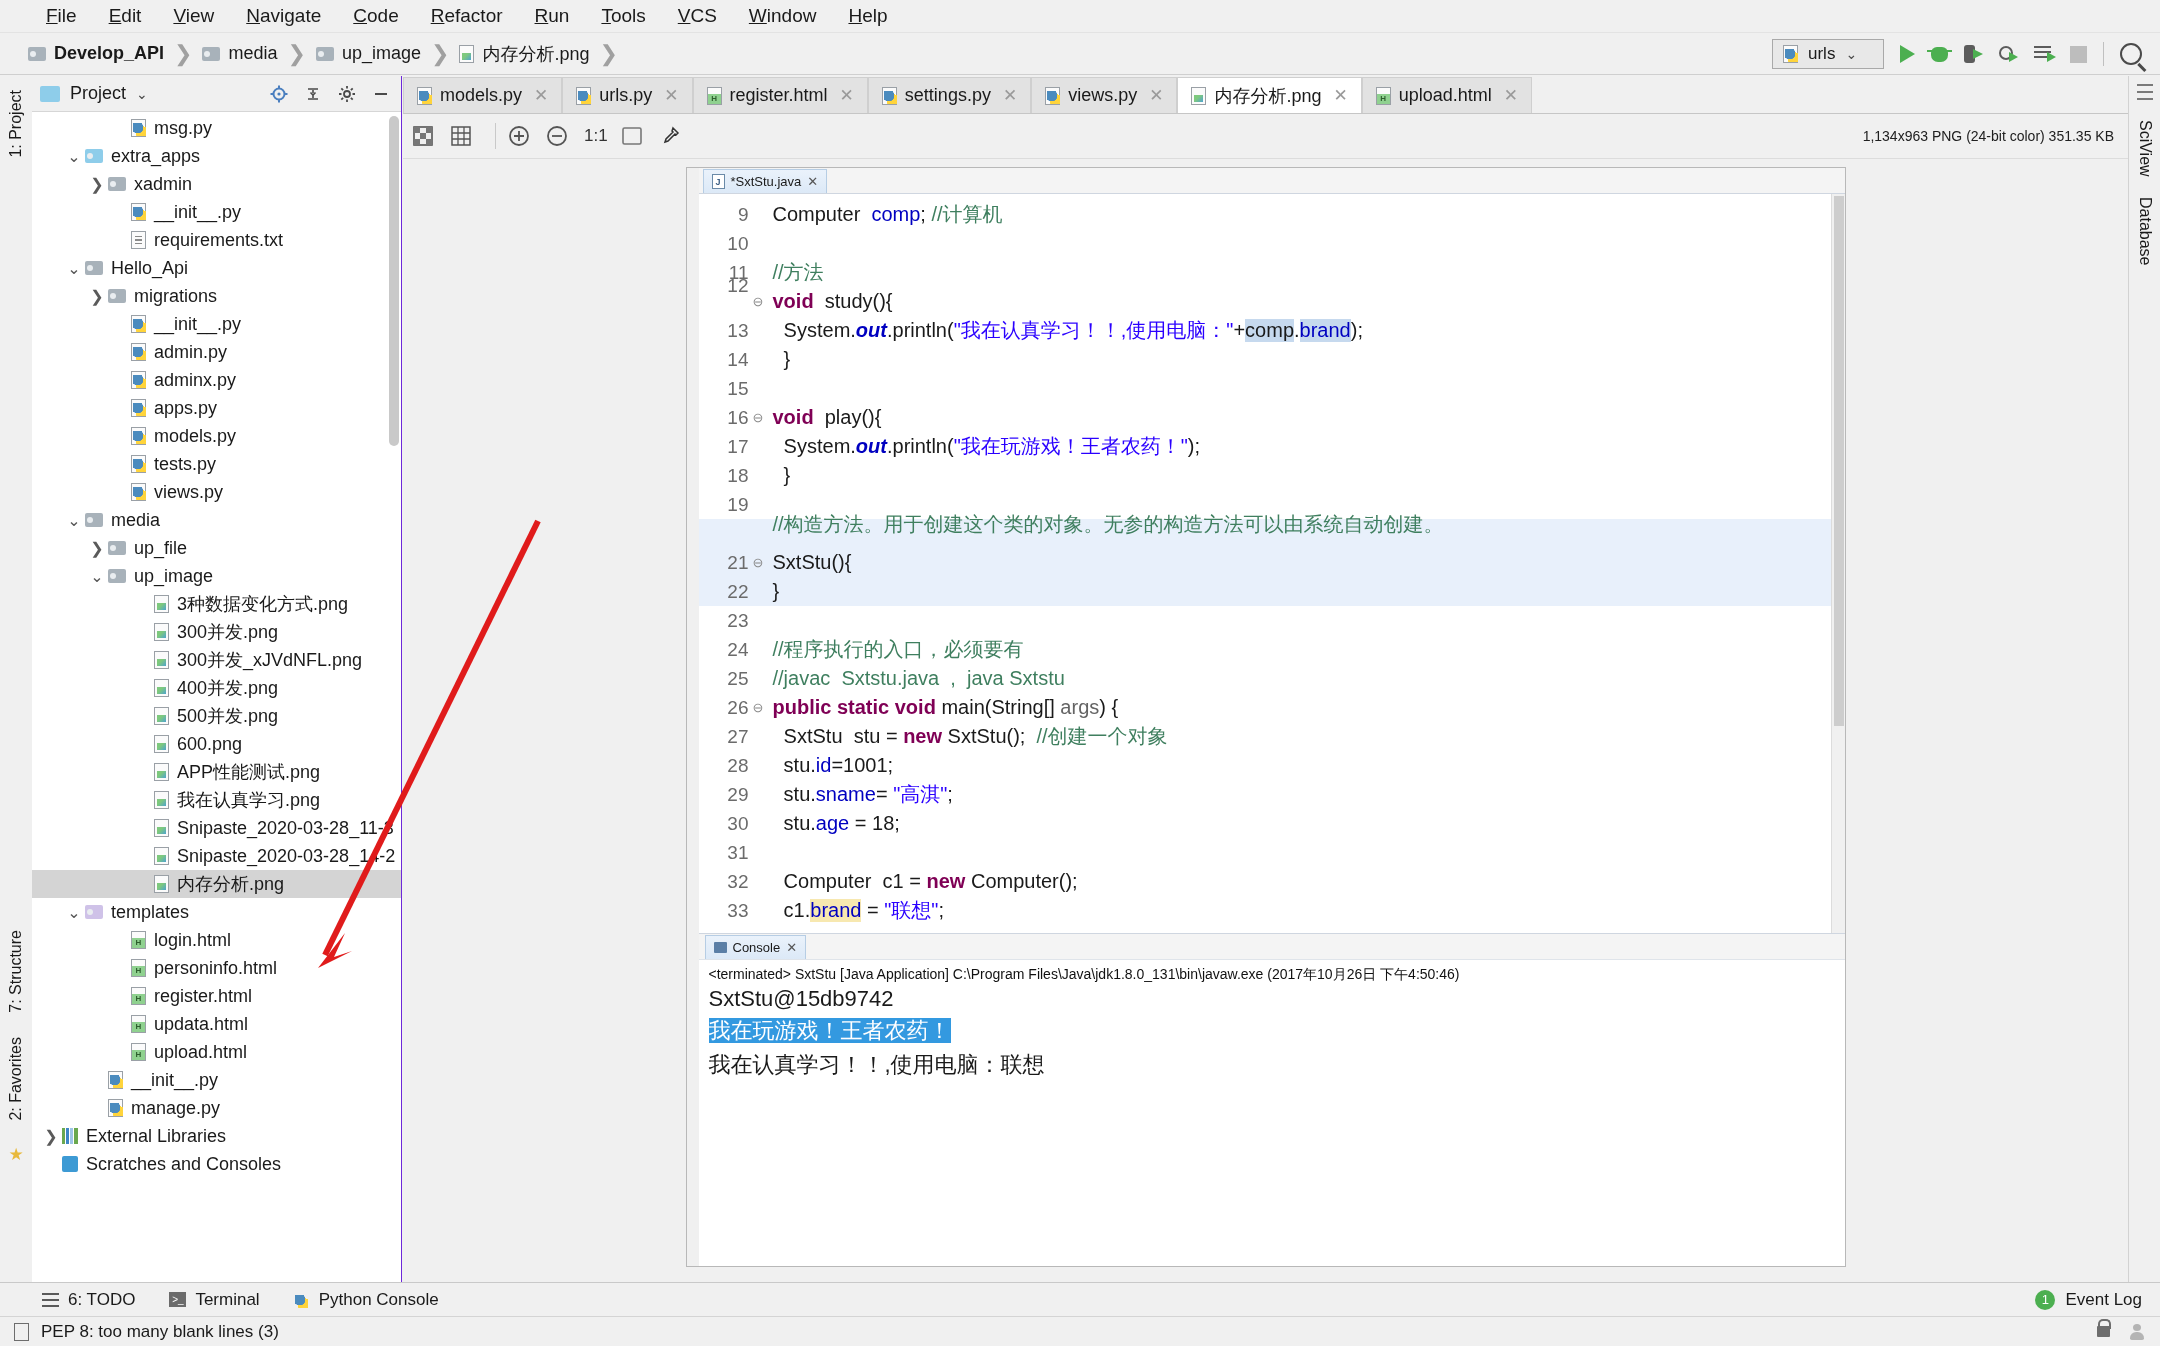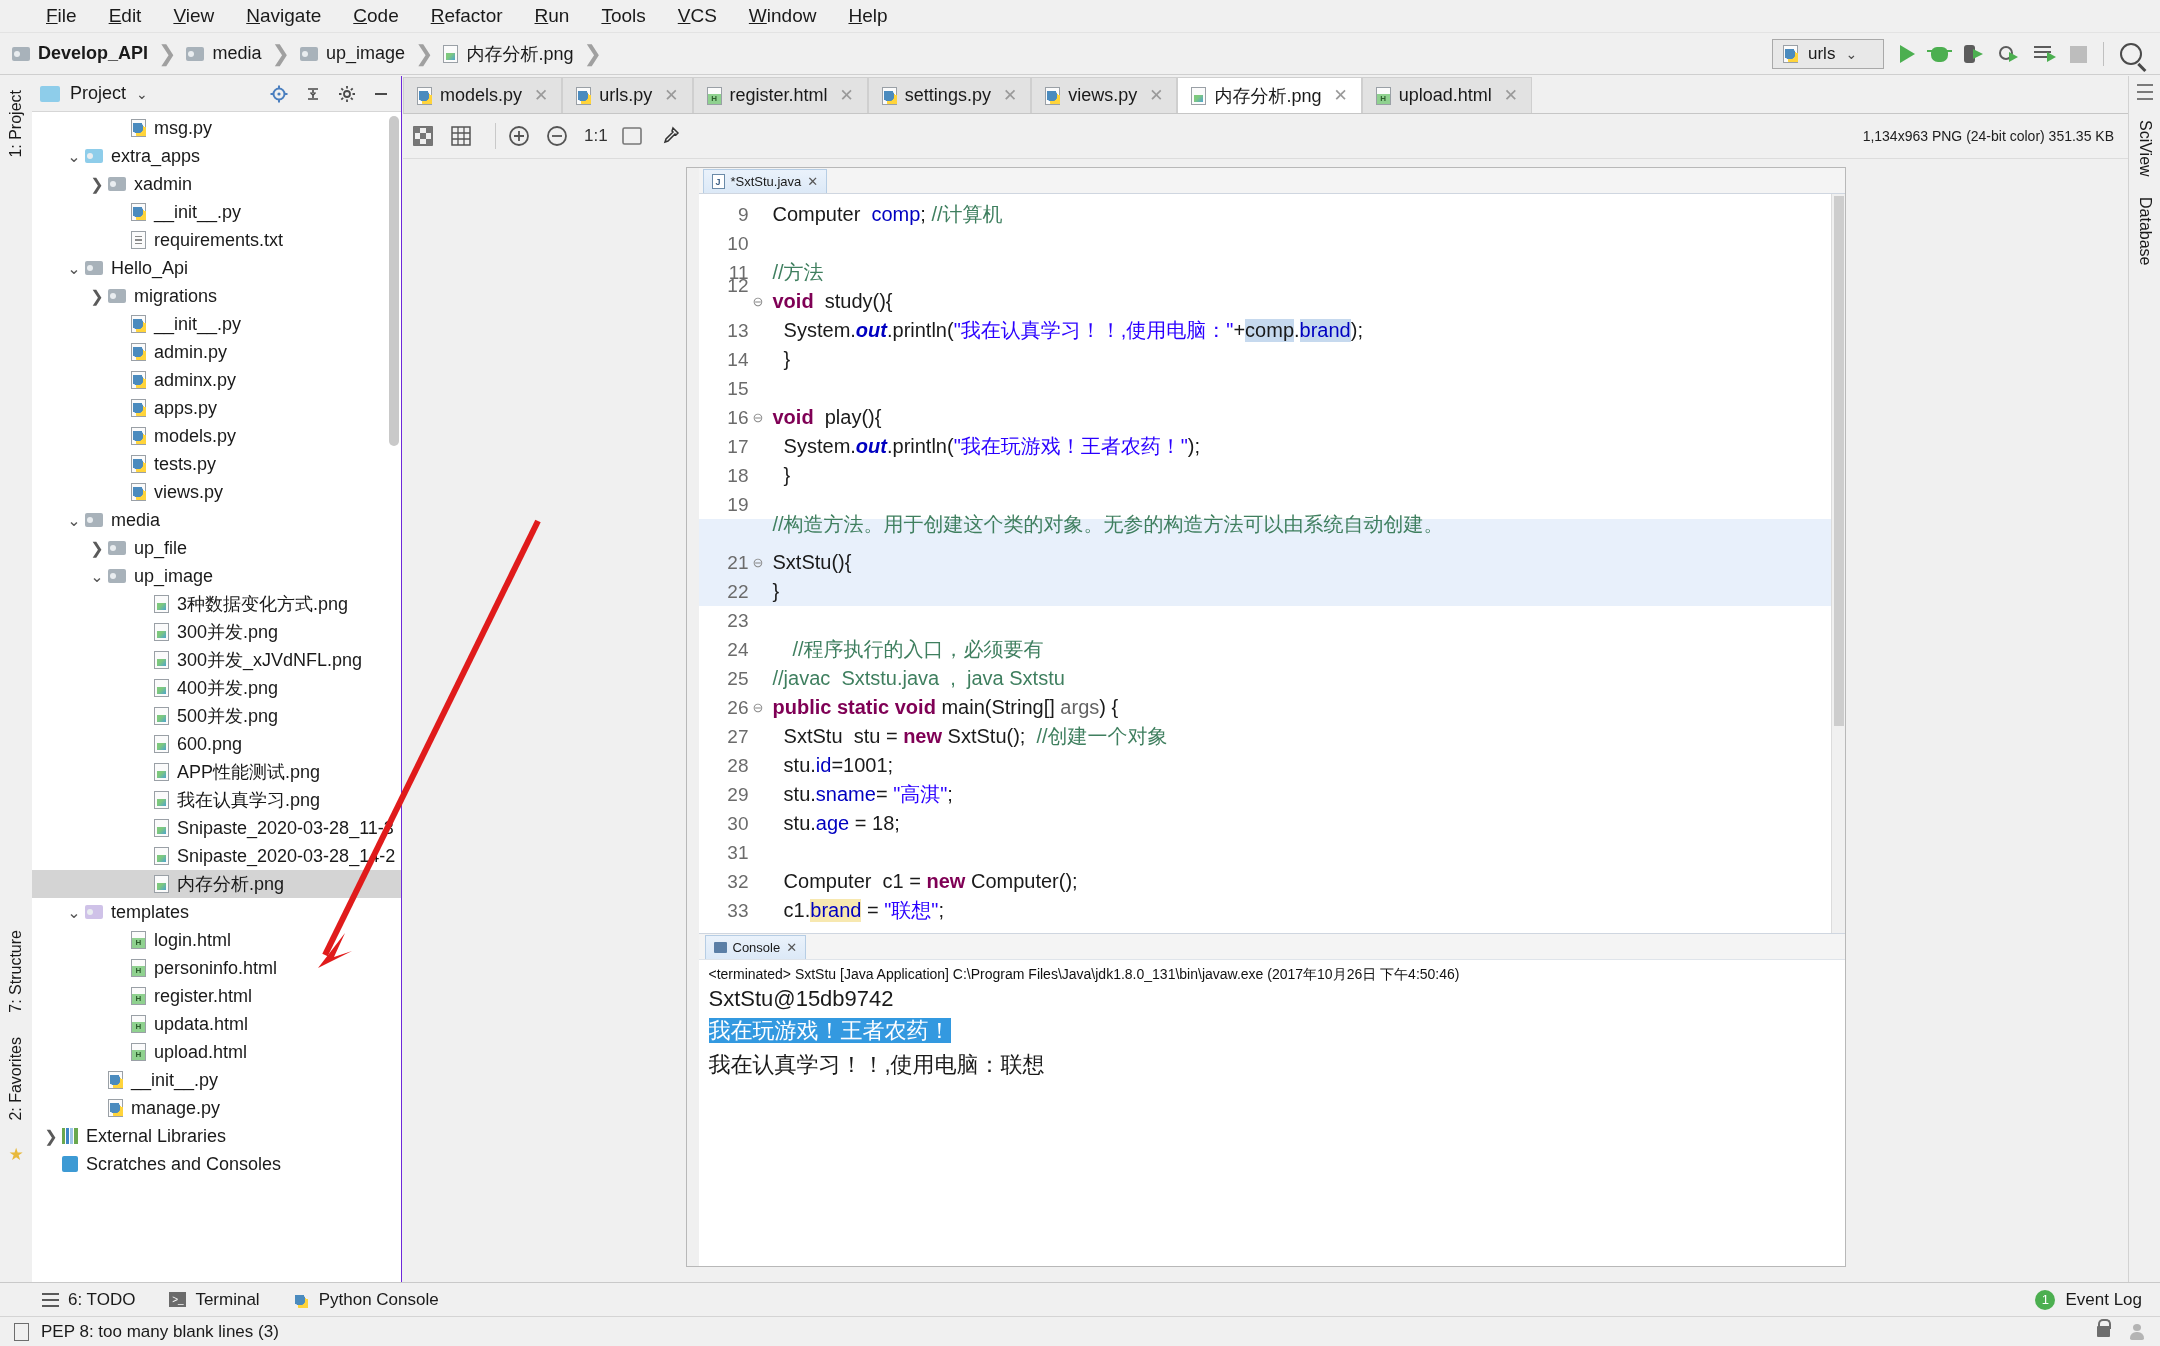--- a/index.html
+++ b/index.html
@@ -18,21 +18,21 @@
     position: absolute; top: 0; left: 0; width: 2160px; height: 33px;
     background: #f0f0f0; display: flex; align-items: center;
     padding-left: 30px; border-bottom: 1px solid #e3e3e3;
   }
   .menuitem { font-size: 19px; padding: 0 16px; color: #1a1a1a; white-space: nowrap; }
   .menuitem .uk { text-decoration: underline; }
 
   
   .navbar {
     position: absolute; top: 33px; left: 0; width: 2160px; height: 42px;
-    background: #f0f0f0; display: flex; align-items: center; padding-left: 12px;
+    background: #f0f0f0; display: flex; align-items: center; padding-left: 28px;
     border-bottom: 1px solid #cfcfcf;
   }
   .crumb { display: flex; align-items: center; font-size: 18px; white-space: nowrap; }
   .crumb .lbl { margin-left: 8px; }
   .crumb.first .lbl { font-weight: bold; }
   .crumb-sep { color: #a0a0a0; font-size: 22px; margin: 0 10px; }
 
   
   .ico { display: inline-block; vertical-align: middle; }
   .folder-ico { width: 18px; height: 14px; background: #a8b2ba; border-radius: 2px; position: relative; }
@@ -739,21 +739,21 @@
               <div class="hl-row" style="top: 354px; height: 29px;"></div>
               <div class="ln" style="top: 354px;">21</div>
               <div class="fold" style="top: 354px;">⊖</div>
               <div class="cl" style="position: absolute; left: 74px; right: 0px; top: 354px;">SxtStu(){</div>
               <div class="hl-row" style="top: 383px; height: 29px;"></div>
               <div class="ln" style="top: 383px;">22</div>
               <div class="cl" style="position: absolute; left: 74px; right: 0px; top: 383px;">}</div>
               <div class="ln" style="top: 412px;">23</div>
               <div class="cl" style="position: absolute; left: 74px; right: 0px; top: 412px;"></div>
               <div class="ln" style="top: 441px;">24</div>
-              <div class="cl" style="position: absolute; left: 74px; right: 0px; top: 441px; margin-left: 20px;"><span class="cm">//程序执行的入口，必须要有</span></div>
+              <div class="cl" style="position: absolute; left: 74px; right: 0px; top: 441px;"><span class="cm">//程序执行的入口，必须要有</span></div>
               <div class="ln" style="top: 470px;">25</div>
               <div class="cl" style="position: absolute; left: 74px; right: 0px; top: 470px;"><span class="cm">//javac  Sxtstu.java  ,  java Sxtstu</span></div>
               <div class="ln" style="top: 499px;">26</div>
               <div class="fold" style="top: 499px;">⊖</div>
               <div class="cl" style="position: absolute; left: 74px; right: 0px; top: 499px;"><span class="kw">public static void</span> main(String[] <span class="gray">args</span>) {</div>
               <div class="ln" style="top: 528px;">27</div>
               <div class="cl" style="position: absolute; left: 74px; right: 0px; top: 528px;">  SxtStu  stu = <span class="kw">new</span> SxtStu();  <span class="cm">//创建一个对象</span></div>
               <div class="ln" style="top: 557px;">28</div>
               <div class="cl" style="position: absolute; left: 74px; right: 0px; top: 557px;">  stu.<span class="fld">id</span>=1001;</div>
               <div class="ln" style="top: 586px;">29</div>

